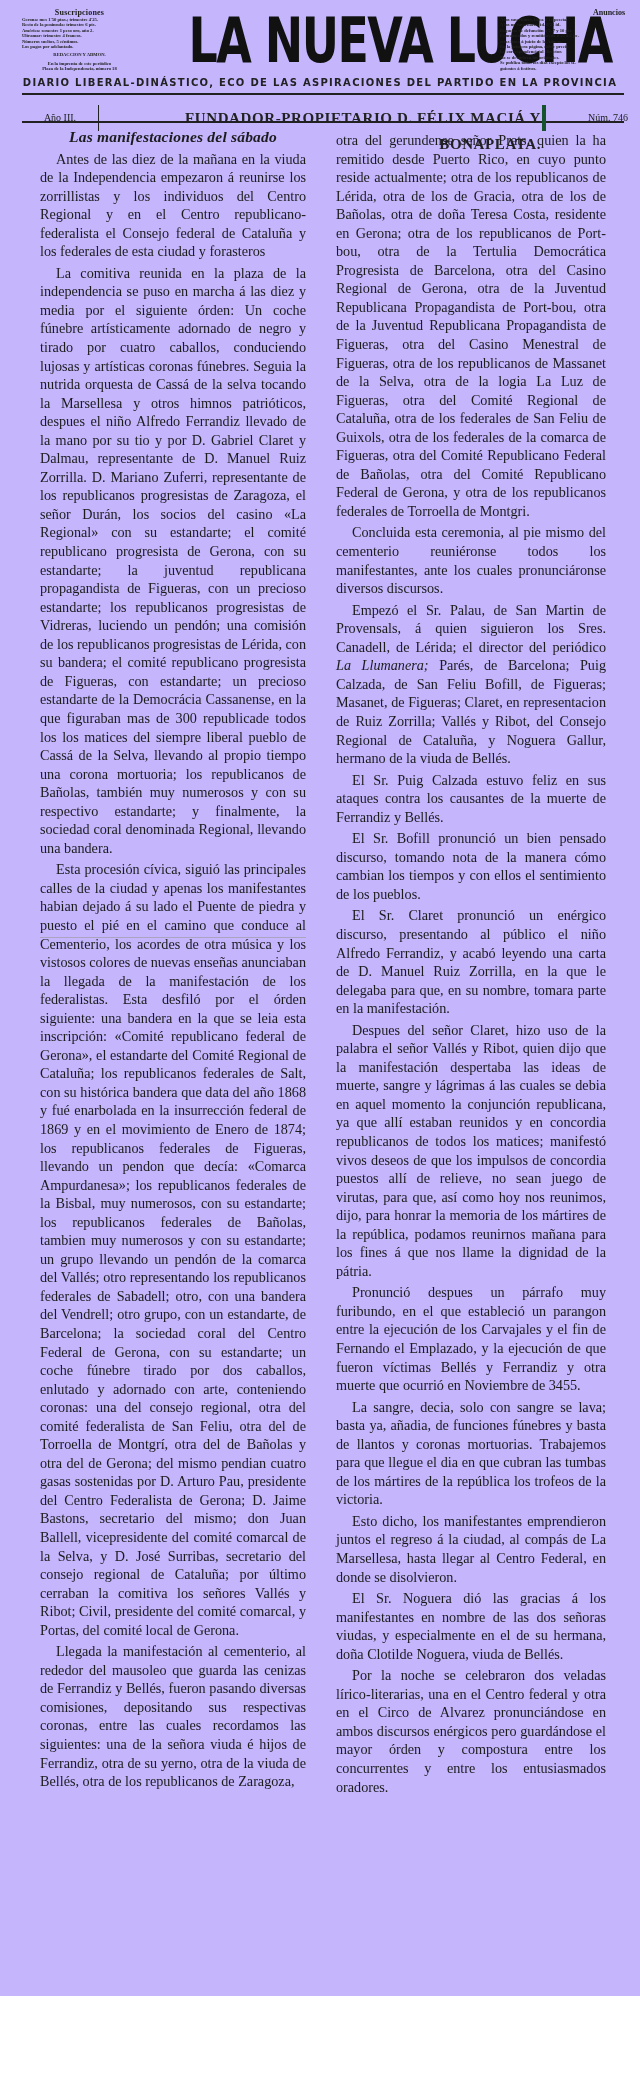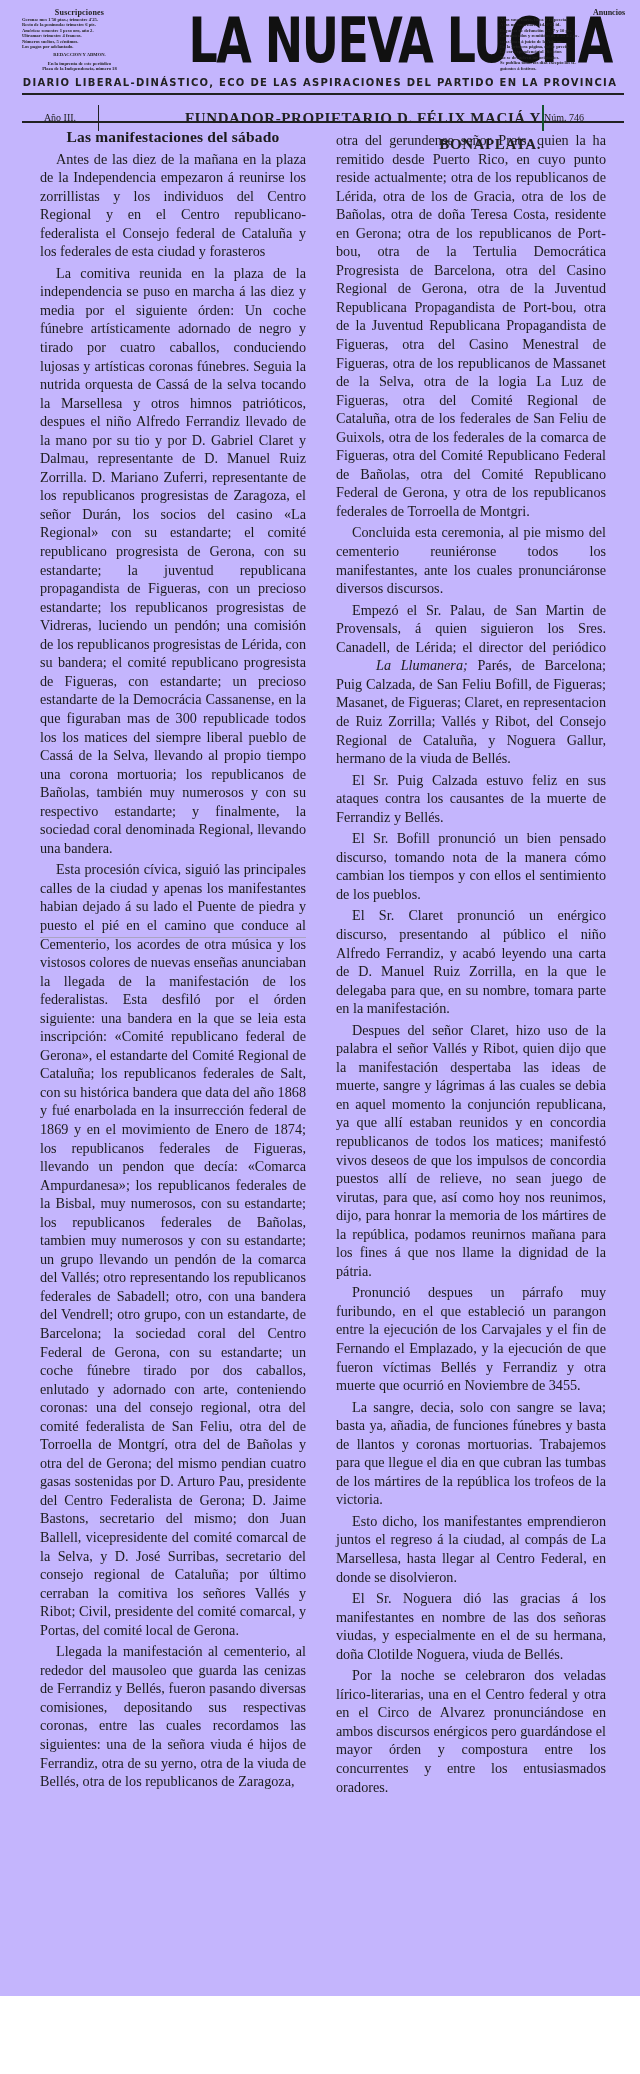--- a/index.html
+++ b/index.html
@@ -21,29 +21,29 @@
            font-family:"DejaVu Sans", sans-serif; font-weight:bold; font-size:62px; line-height:66px;
            text-align:center; letter-spacing:-2px; color:#111;
            transform:scaleX(0.74); transform-origin:center top; white-space:nowrap; }
   .tagline { position:absolute; left:0; top:77px; width:640px; text-align:center;
              font-family:"DejaVu Sans", sans-serif; font-weight:bold; font-size:10px; letter-spacing:1.3px; color:#222; }
 
   .hdr-bar { position:absolute; left:22px; top:93px; width:602px; height:26px; border-top:2px solid #222; border-bottom:2px solid #222; }
   .hdr-bar .cell { position:absolute; top:0; height:26px; line-height:26px; font-family:"Liberation Serif", serif; font-size:10px; color:#222;margin-top:10px; }
   .hdr-bar .year { left:0; width:76px; text-align:center; border-right:1px solid #222; }
   .hdr-bar .founder { left:77px; width:442px; text-align:right; font-weight:bold; font-size:15px; letter-spacing:0.6px; }
-  .hdr-bar .num { left:520px; width:82px; text-align:left; border-left:2px solid #14532d; }
+  .hdr-bar .num { left:520px; width:82px; text-align:right; border-left:4px solid #14532d; }
 
   .col { position:absolute; top:128px; font-family:"Liberation Serif", serif; font-size:14.2px; line-height:18.55px; color:#1c1c1c; text-align:justify; hyphens:manual; }
   .col.left { left:40px; width:266px; }
   .col.right { left:336px; width:270px; top:131px; }
   .col p { margin:0 0 0 0; text-indent:16px; }
   .col p + p { margin-top:3px; }
-  .headline { font-weight:bold; font-size:15.5px; text-align:center; margin:0 0 8px 0; text-indent:0 !important; letter-spacing:0.2px; }
-  .ital { font-style:italic;margin-left:40px; }
+  .headline { font-weight:bold; font-size:15.5px; text-align:center; margin:0 0 8px 0; text-indent:0 !important; letter-spacing:0.2px;font-style:italic; }
+  .ital { font-style:italic; }
   .rule { position:absolute; left:40px; top:937px; width:266px; height:1px; background:#999; opacity:0.6; }
 </style>
 </head>
 <body>
 
 <div class="page">
 
   <div class="masthead">
     <div class="sub-box">
       <div class="hd">Suscripciones</div>
@@ -80,21 +80,21 @@
   </div>
 
   <div class="hdr-bar">
     <div class="cell year">Año III.</div>
     <div class="cell founder">FUNDADOR-PROPIETARIO D. FÉLIX MACIÁ Y BONAPLATA.</div>
     <div class="cell num">Núm. 746</div>
   </div>
 
   <div class="col left">
     <p class="headline">Las manifestaciones del sábado</p>
-    <p>Antes de las diez de la mañana en la plaza de la Independencia empezaron á reunirse los zorrillistas y los individuos del Centro Regional y en el Centro republicano-federalista el Consejo federal de Cataluña y los federales de esta ciudad y forasteros</p>
+    <p>Antes de las diez de la mañana en la viuda de la Independencia empezaron á reunirse los zorrillistas y los individuos del Centro Regional y en el Centro republicano-federalista el Consejo federal de Cataluña y los federales de esta ciudad y forasteros</p>
     <p>La comitiva reunida en la plaza de la independencia se puso en marcha á las diez y media por el siguiente órden: Un coche fúnebre artísticamente adornado de negro y tirado por cuatro caballos, conduciendo lujosas y artísticas coronas fúnebres. Seguia la nutrida orquesta de Cassá de la selva tocando la Marsellesa y otros himnos patrióticos, despues el niño Alfredo Ferrandiz llevado de la mano por su tio y por D. Gabriel Claret y Dalmau, representante de D. Manuel Ruiz Zorrilla. D. Mariano Zuferri, representante de los republicanos progresistas de Zaragoza, el señor Durán, los socios del casino «La Regional» con su estandarte; el comité republicano progresista de Gerona, con su estandarte; la juventud republicana propagandista de Figueras, con un precioso estandarte; los republicanos progresistas de Vidreras, luciendo un pendón; una comisión de los republicanos progresistas de Lérida, con su bandera; el comité republicano progresista de Figueras, con estandarte; un precioso estandarte de la Democrácia Cassanense, en la que figuraban mas de 300 republicade todos los los matices del siempre liberal pueblo de Cassá de la Selva, llevando al propio tiempo una corona mortuoria; los republicanos de Bañolas, también muy numerosos y con su respectivo estandarte; y finalmente, la sociedad coral denominada Regional, llevando una bandera.</p>
     <p>Esta procesión cívica, siguió las principales calles de la ciudad y apenas los manifestantes habian dejado á su lado el Puente de piedra y puesto el pié en el camino que conduce al Cementerio, los acordes de otra música y los vistosos colores de nuevas enseñas anunciaban la llegada de la manifestación de los federalistas. Esta desfiló por el órden siguiente: una bandera en la que se leia esta inscripción: «Comité republicano federal de Gerona», el estandarte del Comité Regional de Cataluña; los republicanos federales de Salt, con su histórica bandera que data del año 1868 y fué enarbolada en la insurrección federal de 1869 y en el movimiento de Enero de 1874; los republicanos federales de Figueras, llevando un pendon que decía: «Comarca Ampurdanesa»; los republicanos federales de la Bisbal, muy numerosos, con su estandarte; los republicanos federales de Bañolas, tambien muy numerosos y con su estandarte; un grupo llevando un pendón de la comarca del Vallés; otro representando los republicanos federales de Sabadell; otro, con una bandera del Vendrell; otro grupo, con un estandarte, de Barcelona; la sociedad coral del Centro Federal de Gerona, con su estandarte; un coche fúnebre tirado por dos caballos, enlutado y adornado con arte, conteniendo coronas: una del consejo regional, otra del comité federalista de San Feliu, otra del de Torroella de Montgrí, otra del de Bañolas y otra del de Gerona; del mismo pendian cuatro gasas sostenidas por D. Arturo Pau, presidente del Centro Federalista de Gerona; D. Jaime Bastons, secretario del mismo; don Juan Ballell, vicepresidente del comité comarcal de la Selva, y D. José Surribas, secretario del consejo regional de Cataluña; por último cerraban la comitiva los señores Vallés y Ribot; Civil, presidente del comité comarcal, y Portas, del comité local de Gerona.</p>
     <p>Llegada la manifestación al cementerio, al rededor del mausoleo que guarda las cenizas de Ferrandiz y Bellés, fueron pasando diversas comisiones, depositando sus respectivas coronas, entre las cuales recordamos las siguientes: una de la señora viuda é hijos de Ferrandiz, otra de su yerno, otra de la viuda de Bellés, otra de los republicanos de Zaragoza,</p>
   </div>
 
   <div class="col right">
     <p style="text-indent:0">otra del gerundense señor Prats, quien la ha remitido desde Puerto Rico, en cuyo punto reside actualmente; otra de los republicanos de Lérida, otra de los de Gracia, otra de los de Bañolas, otra de doña Teresa Costa, residente en Gerona; otra de los republicanos de Port-bou, otra de la Tertulia Democrática Progresista de Barcelona, otra del Casino Regional de Gerona, otra de la Juventud Republicana Propagandista de Port-bou, otra de la Juventud Republicana Propagandista de Figueras, otra del Casino Menestral de Figueras, otra de los republicanos de Massanet de la Selva, otra de la logia La Luz de Figueras, otra del Comité Regional de Cataluña, otra de los federales de San Feliu de Guixols, otra de los federales de la comarca de Figueras, otra del Comité Republicano Federal de Bañolas, otra del Comité Republicano Federal de Gerona, y otra de los republicanos federales de Torroella de Montgri.</p>
     <p>Concluida esta ceremonia, al pie mismo del cementerio reuniéronse todos los manifestantes, ante los cuales pronunciáronse diversos discursos.</p>
     <p><span>Empezó el Sr. Palau, de San Martin de Provensals, á quien siguieron los Sres. Canadell, de Lérida; el director del periódico</span> <span class="ital">La Llumanera;</span> <span>Parés, de Barcelona; Puig Calzada, de San Feliu Bofill, de Figueras; Masanet, de Figueras; Claret, en representacion de Ruiz Zorrilla; Vallés y Ribot, del Consejo Regional de Cataluña, y Noguera Gallur, hermano de la viuda de Bellés.</span></p>
     <p>El Sr. Puig Calzada estuvo feliz en sus ataques contra los causantes de la muerte de Ferrandiz y Bellés.</p>

